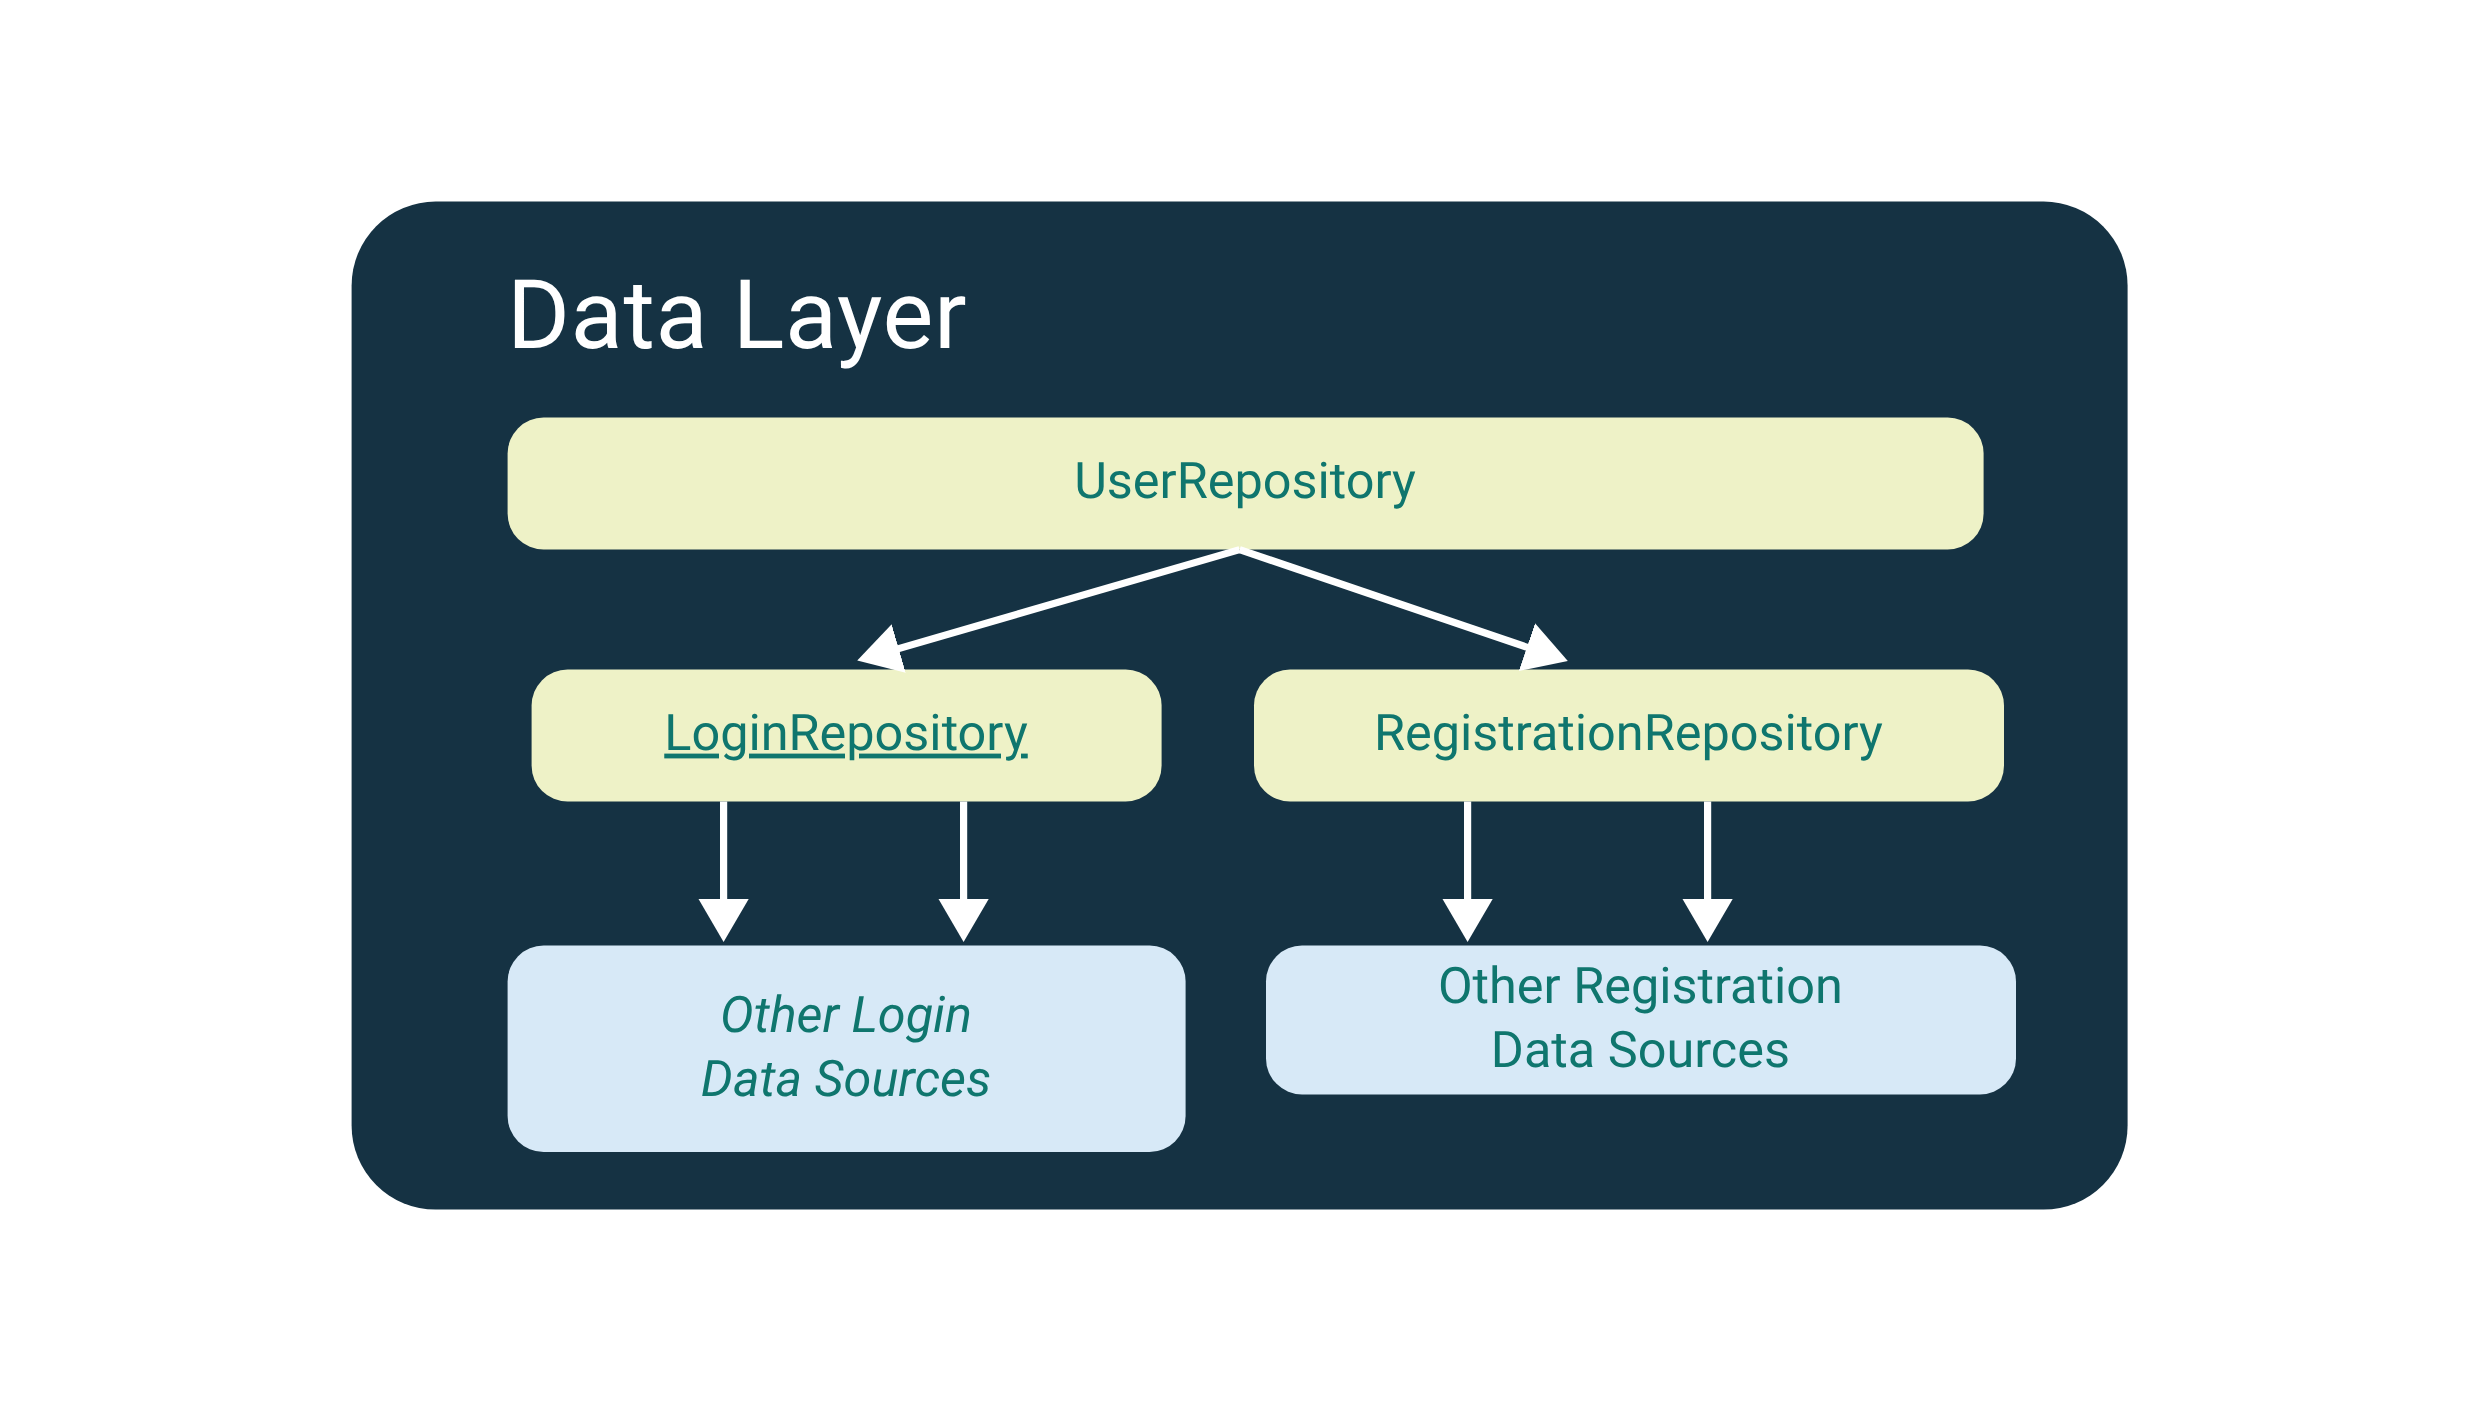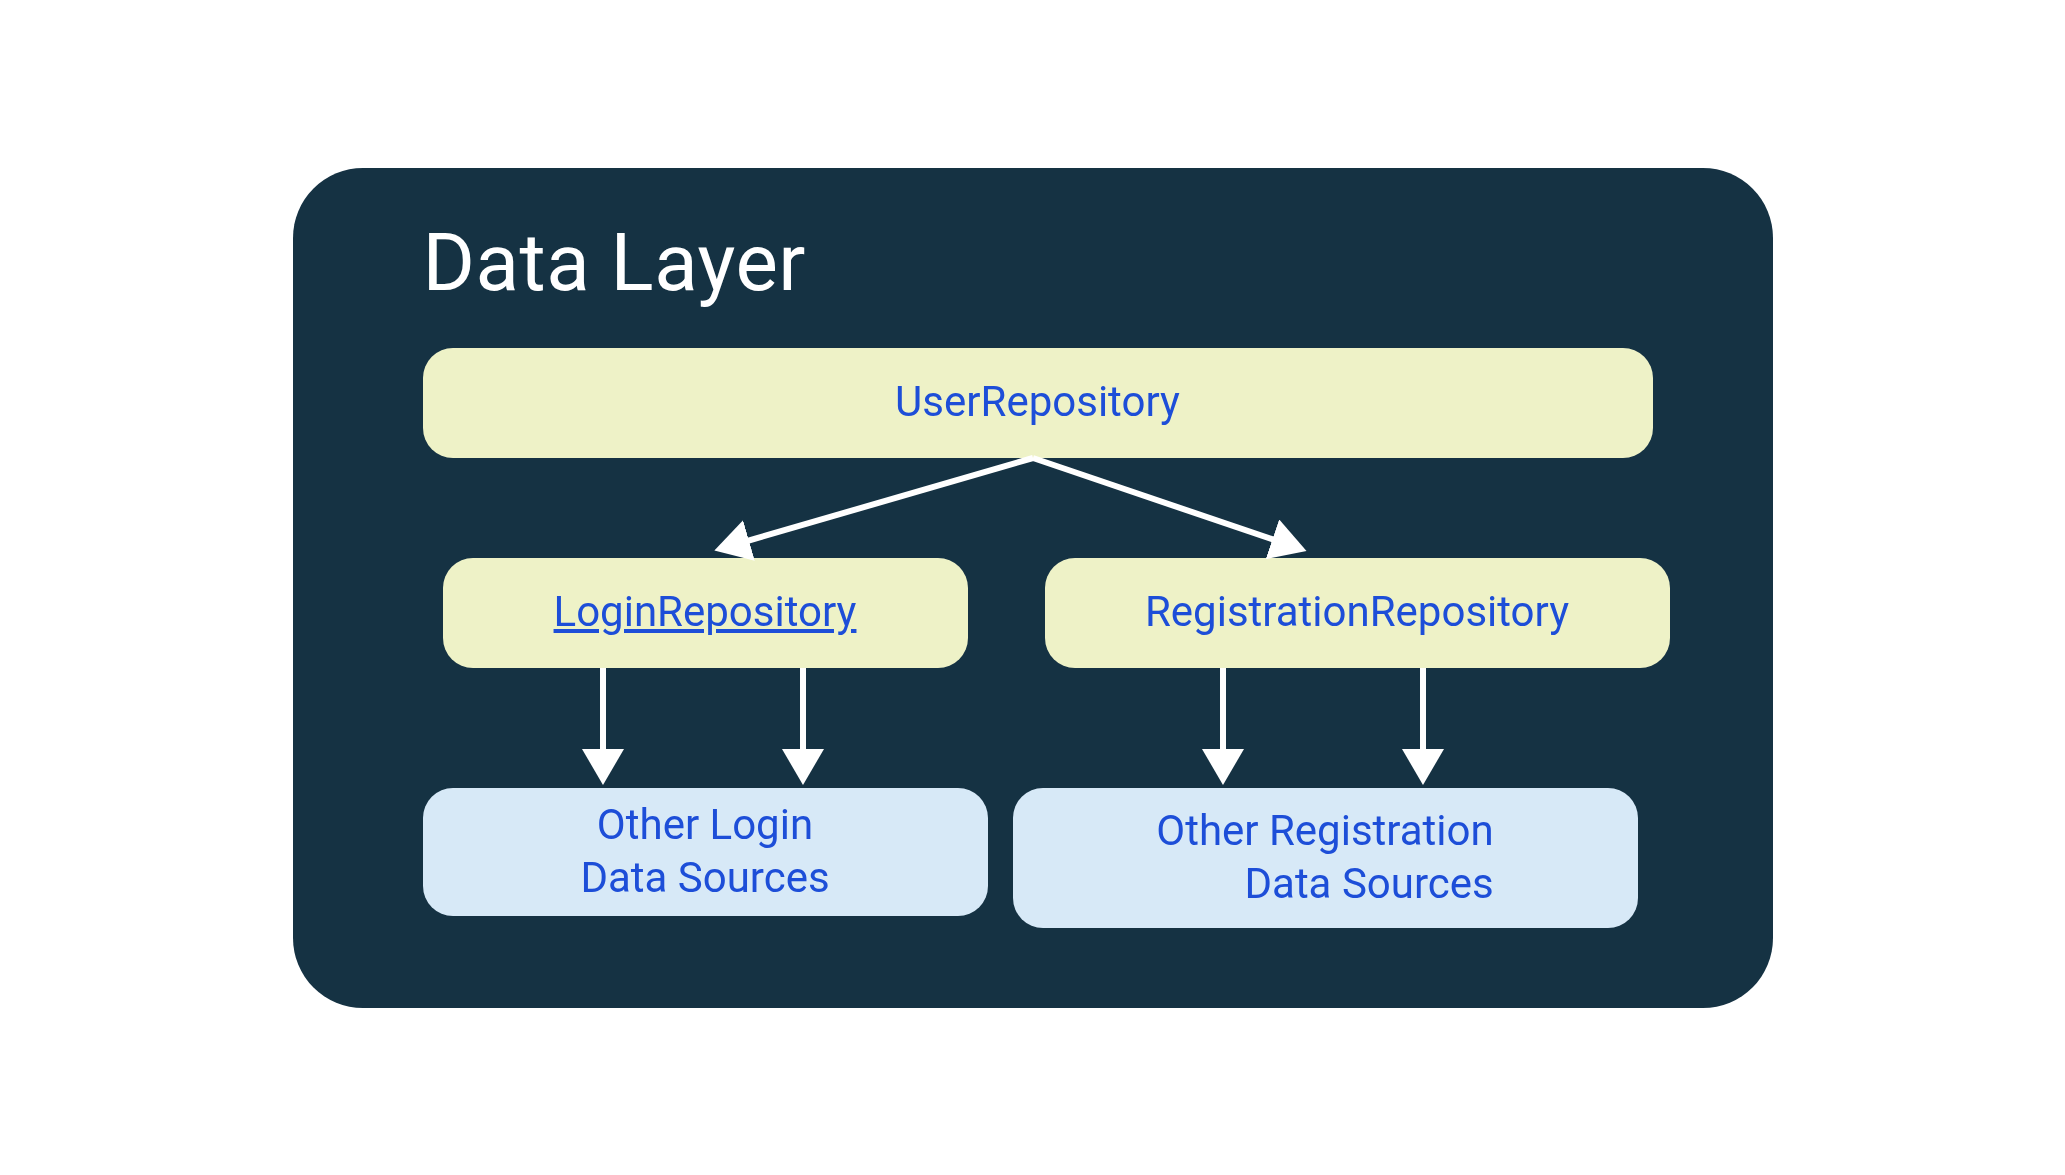--- a/index.html
+++ b/index.html
@@ -31,21 +31,21 @@
   }
   .box {
     position: absolute;
     display: flex;
     align-items: center;
     justify-content: center;
     text-align: center;
     border-radius: 30px;
     font-size: 42px;
     font-weight: 400;
-    color: #1d4ed8;
+    color: #0f766e;
     line-height: 1.25;
     padding: 10px 20px;
   }
   .box.green { background: #eef2c7; }
   .box.blue  { background: #d7e9f7; }
   svg.connectors {
     position: absolute;
     left: 0; top: 0;
     width: 100%; height: 100%;
     pointer-events: none;
@@ -62,25 +62,25 @@
   </div>
 
   <div class="box green" style="left:150px; top:390px; width:525px; height:110px;text-decoration:underline;">
     <span>LoginRepository</span>
   </div>
 
   <div class="box green" style="left:752px; top:390px; width:625px; height:110px;">
     <span>RegistrationRepository</span>
   </div>
 
-  <div class="box blue" style="left:130px; top:620px; width:565px; height:128px;">
+  <div class="box blue" style="left:130px; top:620px; width:565px; height:172px;font-style:italic;">
     <span>Other Login<br>Data Sources</span>
   </div>
 
-  <div class="box blue" style="left:720px; top:620px; width:625px; height:140px;text-align:right;">
+  <div class="box blue" style="left:762px; top:620px; width:625px; height:124px;">
     <span>Other Registration<br>Data Sources</span>
   </div>
 
   <svg class="connectors" viewBox="0 0 1480 840">
     <defs>
       <marker id="arrowhead" markerWidth="7" markerHeight="7" refX="4.5" refY="3.5" orient="auto" markerUnits="strokeWidth">
         <polygon points="0 0, 6 3.5, 0 7" fill="#ffffff"></polygon>
       </marker>
     </defs>
 

